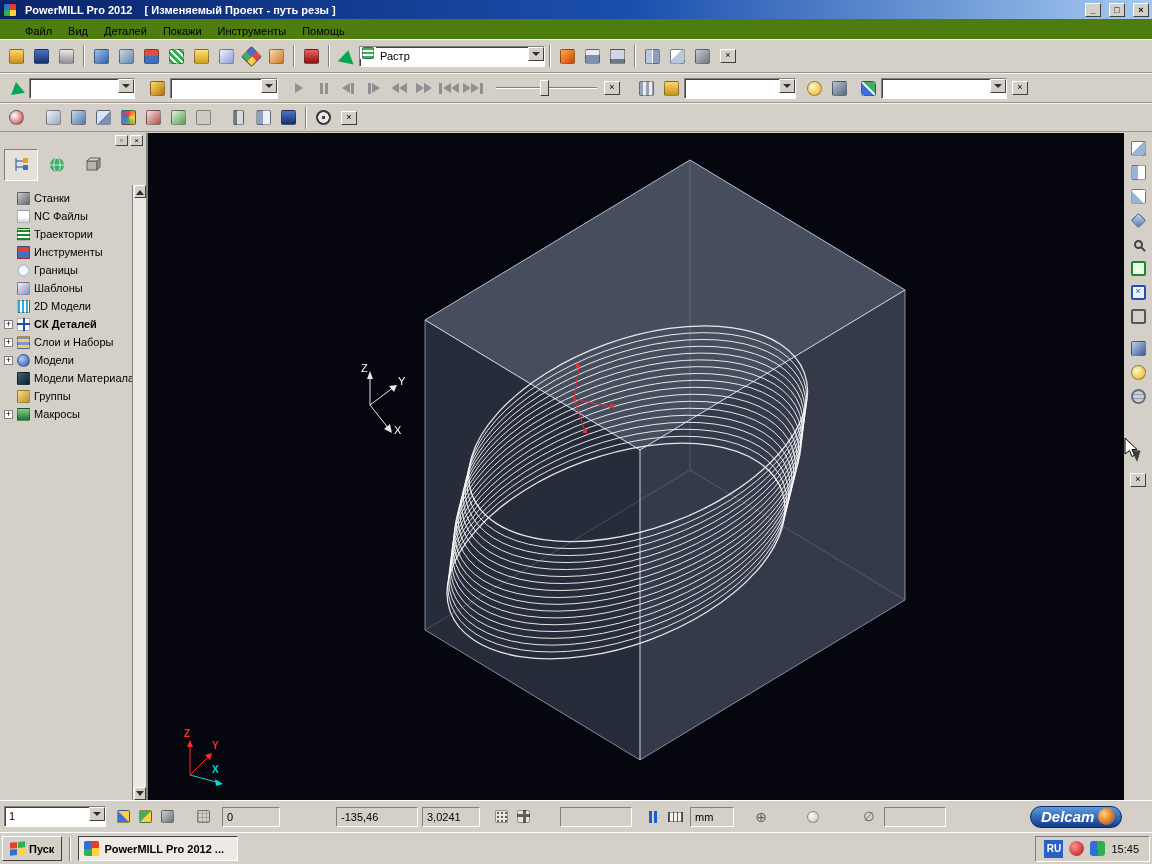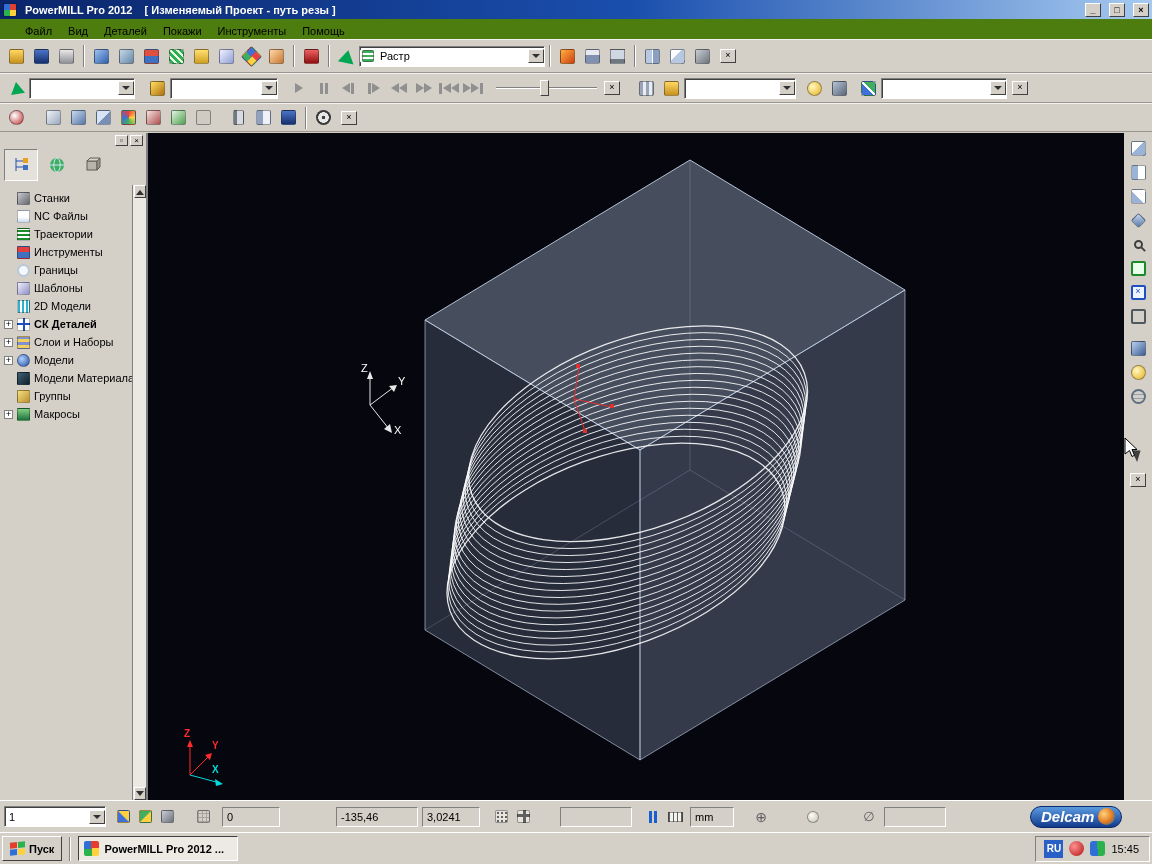--- a/index.html
+++ b/index.html
@@ -23,21 +23,21 @@
   
   .toolbar{display:flex;align-items:center;padding:2px 4px;background:#d4d0c8;
     border-top:1px solid #f4f2ee;border-bottom:1px solid #9a968e}
   #tb1{height:34px}#tb2{height:30px}#tb3{height:29px}
   .tbtn{width:25px;height:24px;display:flex;align-items:center;justify-content:center;flex:0 0 auto}
   .g{width:15px;height:15px;border-radius:2px;border:1px solid rgba(40,40,40,.45)}
   .sep{width:2px;height:22px;border-left:1px solid #808080;border-right:1px solid #fff;margin:0 4px;flex:0 0 auto}
   .sp{flex:0 0 auto}
   .closebox{width:16px;height:14px;background:#d4d0c8;border:1px solid;border-color:#fff #404040 #404040 #fff;
     font-size:9px;line-height:11px;text-align:center;margin-left:5px;flex:0 0 auto}
-  .combo{height:21px;display:flex;align-items:center;background:#fff;border:1px solid;
+  .combo{height:21px;display:flex;align-items:flex-start;background:#fff;border:1px solid;
     border-color:#808080 #fff #fff #808080;box-shadow:inset 1px 1px 0 #404040;flex:0 0 auto}
   .combo .val{flex:1;padding:3px 4px;white-space:nowrap;overflow:hidden}
   .combo .drop{width:16px;background:#d4d0c8;border:1px solid;border-color:#fff #404040 #404040 #fff;
     display:flex;align-items:center;justify-content:center}
   .dar{width:0;height:0;border:4px solid transparent;border-top:4px solid #303030;margin-top:4px}
   .cicon{width:16px;display:flex;align-items:center;justify-content:center;background:#fff}
   
   .pt-r{width:0;height:0;border-left:8px solid #909090;border-top:5px solid transparent;border-bottom:5px solid transparent}
   .pt-l{width:0;height:0;border-right:8px solid #909090;border-top:5px solid transparent;border-bottom:5px solid transparent}
   .pbar{width:3px;height:11px;background:#909090;margin:0 1px}

